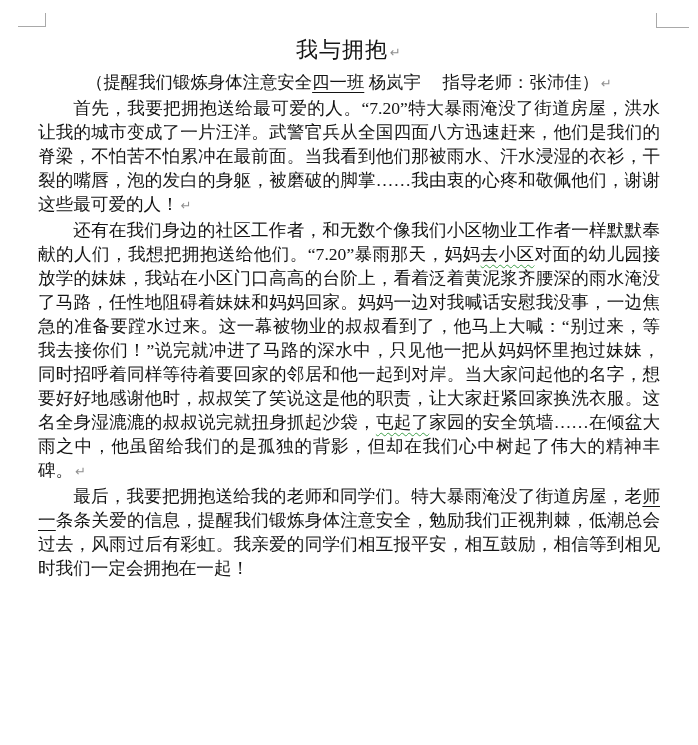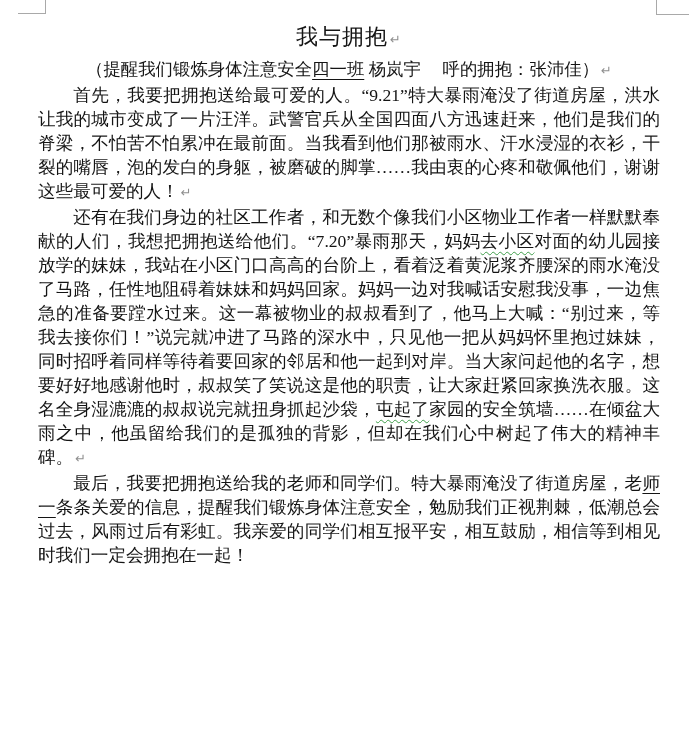--- a/index.html
+++ b/index.html
@@ -1,21 +1,21 @@
 <!DOCTYPE html>
 <html lang="zh"><head>
 <meta charset="utf-8">
 <style>
   html,body{margin:0;padding:0;}
   body{
     width:698px;height:745px;background:#ffffff;overflow:hidden;
     font-family:"Liberation Serif","DejaVu Serif",serif;
     color:#141414;
   }
-  .page{position:relative;width:698px;height:604px;background:#ffffff;overflow:hidden;}
+  .page{position:relative;width:698px;height:604px;background:#ffffff;overflow:hidden;margin-top:13px;}
   
   .crop{position:absolute;top:0;}
   .crop.tl{left:18px;width:27px;height:13px;border-right:1px solid #a9a9a9;border-bottom:1px solid #a9a9a9;}
   .crop.tr{left:656px;width:32px;height:14px;border-left:1px solid #a9a9a9;border-bottom:1px solid #a9a9a9;}
   .content{position:absolute;left:38px;top:20px;width:622px;}
   .doc-title{
     margin:0;padding:0;text-align:center;
     font-size:22px;font-weight:normal;line-height:34px;letter-spacing:1px;
   }
   .byline{
@@ -47,21 +47,21 @@
 </head>
 <body>
 
 <div class="page">
   <div class="crop tl"></div>
   <div class="crop tr"></div>
 
   <div class="content">
     <h1 class="doc-title"><span>我与拥抱</span><span class="pilcrow">↵</span></h1>
 
-    <p class="byline" id="byline"><span>（提醒我们锻炼身体注意安全</span><span class="wavy-red">四一班</span><span> 杨岚宇　 呼的拥抱：张沛佳）</span><span class="pilcrow">↵</span></p>
+    <p class="byline" id="byline"><span>（提醒我们锻炼身体注意安全</span><span class="wavy-red">四一班</span><span> 杨岚宇　 指导老师：张沛佳）</span><span class="pilcrow">↵</span></p>
 
     <div id="body-paragraphs">
-        <p class="para"><span>首先，我要把拥抱送给最可爱的人。“9.21”特大暴雨淹没了街道房屋，洪水让我的城市变成了一片汪洋。武警官兵从全国四面八方迅速赶来，他们是我们的脊梁，不怕苦不怕累冲在最前面。当我看到他们那被雨水、汗水浸湿的衣衫，干裂的嘴唇，泡的发白的身躯，被磨破的脚掌……我由衷的心疼和敬佩他们，谢谢这些最可爱的人！</span><span class="pilcrow">↵</span></p>
+        <p class="para"><span>首先，我要把拥抱送给最可爱的人。“7.20”特大暴雨淹没了街道房屋，洪水让我的城市变成了一片汪洋。武警官兵从全国四面八方迅速赶来，他们是我们的脊梁，不怕苦不怕累冲在最前面。当我看到他们那被雨水、汗水浸湿的衣衫，干裂的嘴唇，泡的发白的身躯，被磨破的脚掌……我由衷的心疼和敬佩他们，谢谢这些最可爱的人！</span><span class="pilcrow">↵</span></p>
         <p class="para"><span>还有在我们身边的社区工作者，和无数个像我们小区物业工作者一样默默奉献的人们，我想把拥抱送给他们。“7.20”暴雨那天，妈妈</span><span class="wavy-green">去小区</span><span>对面的幼儿园接放学的妹妹，我站在小区门口高高的台阶上，看着泛着黄泥浆齐腰深的雨水淹没了马路，任性地阻碍着妹妹和妈妈回家。妈妈一边对我喊话安慰我没事，一边焦急的准备要蹚水过来。这一幕被物业的叔叔看到了，他马上大喊：“别过来，等我去接你们！”说完就冲进了马路的深水中，只见他一把从妈妈怀里抱过妹妹，同时招呼着同样等待着要回家的邻居和他一起到对岸。当大家问起他的名字，想要好好地感谢他时，叔叔笑了笑说这是他的职责，让大家赶紧回家换洗衣服。这名全身湿漉漉的叔叔说完就扭身抓起沙袋，</span><span class="wavy-green">屯起了</span><span>家园的安全筑墙……在倾盆大雨之中，他虽留给我们的是孤独的背影，但却在我们心中树起了伟大的精神丰碑。</span><span class="pilcrow">↵</span></p>
         <p class="para"><span>最后，我要把拥抱送给我的老师和同学们。特大暴雨淹没了街道房屋，老</span><span class="wavy-red">师一</span><span>条条关爱的信息，提醒我们锻炼身体注意安全，勉励我们正视荆棘，低潮总会过去，风雨过后有彩虹。我亲爱的同学们相互报平安，相互鼓励，相信等到相见时我们一定会拥抱在一起！</span></p>
       </div>
   </div>
 </div>
 
 </body></html>

